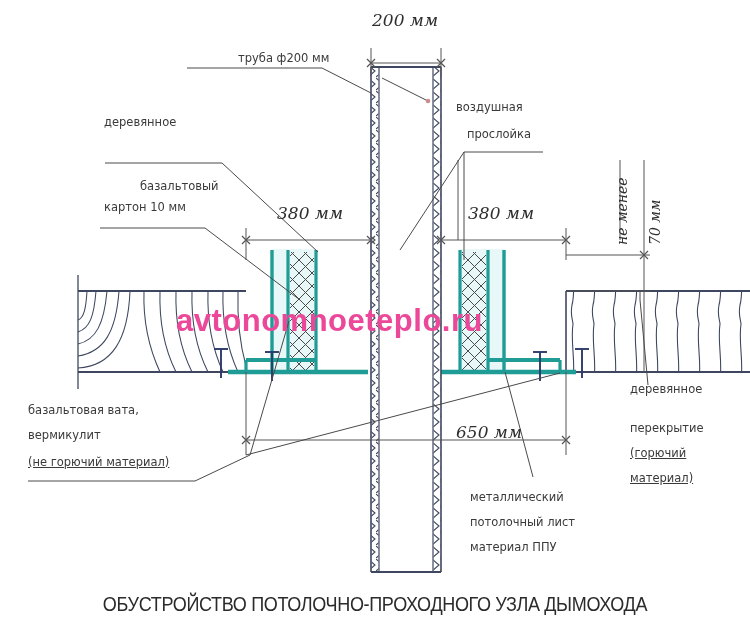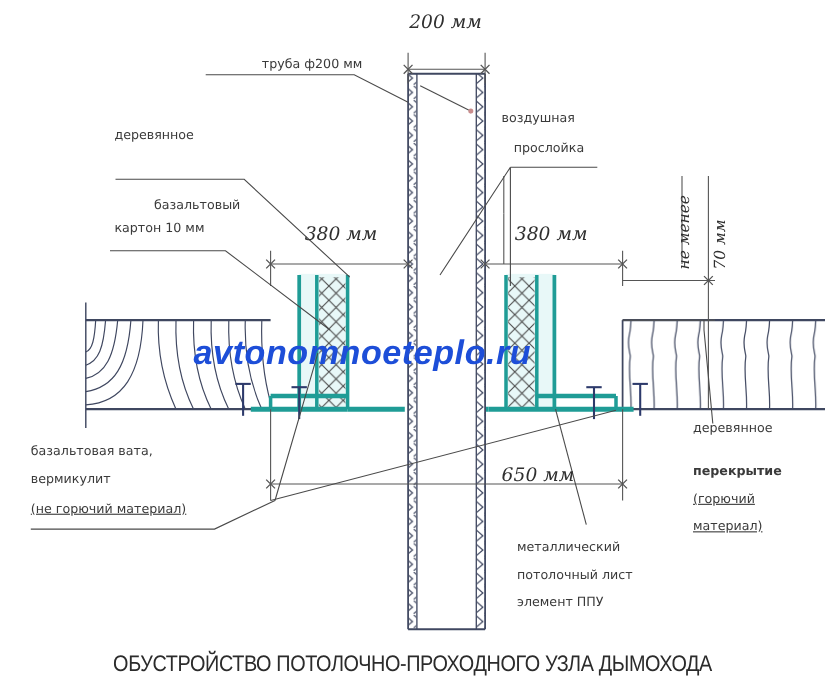--- a/index.html
+++ b/index.html
@@ -21,21 +21,21 @@
   .dim{
     position:absolute;
     font-family:"DejaVu Serif","Liberation Serif",serif;
     font-style:italic;font-size:17px;color:#2f2f2f;white-space:nowrap;
   }
   .vrot{transform:rotate(-90deg);transform-origin:0 0;}
   .wm{
     position:absolute;left:176px;top:303px;
     font-family:"Liberation Sans",sans-serif;
     font-size:31px;font-weight:bold;letter-spacing:.5px;
-    color:#1d4ed8;white-space:nowrap;font-style:italic;
+    color:#ec4899;white-space:nowrap;
   }
 </style>
 </head>
 <body>
 
 <div id="root">
 
   <svg id="canvas" viewBox="0 0 750 634">
     <defs>
       <pattern id="pWoodR" width="21" height="81" patternUnits="userSpaceOnUse">
@@ -198,24 +198,24 @@
 
   <div class="lbl" style="left:456px;top:97px;">воздушная</div>
   <div class="lbl" style="left:467px;top:124px;">прослойка</div>
 
   <div class="lbl" style="left:28px;top:400px;">базальтовая вата,</div>
   <div class="lbl" style="left:28px;top:425px;">вермикулит</div>
   <div class="lbl u" style="left:28px;top:452px;">(не горючий материал)</div>
 
   <div class="lbl" style="left:470px;top:487px;">металлический</div>
   <div class="lbl" style="left:470px;top:512px;">потолочный лист</div>
-  <div class="lbl" style="left:470px;top:537px;">элемент ППУ</div>
+  <div class="lbl" style="left:470px;top:537px;">материал ППУ</div>
 
   <div class="lbl" style="left:630px;top:379px;">деревянное</div>
-  <div class="lbl" style="left:630px;top:418px;font-weight:bold;">перекрытие</div>
+  <div class="lbl" style="left:630px;top:418px;">перекрытие</div>
   <div class="lbl u" style="left:630px;top:443px;">(горючий</div>
   <div class="lbl u" style="left:630px;top:468px;">материал)</div>
 
   <div class="dim" style="left:372px;top:10px;">200 мм</div>
   <div class="dim" style="left:277px;top:203px;">380 мм</div>
   <div class="dim" style="left:468px;top:203px;">380 мм</div>
   <div class="dim" style="left:456px;top:422px;">650 мм</div>
 
   <div class="dim vrot" style="left:614px;top:245px;font-size:14px;">не менее</div>
   <div class="dim vrot" style="left:647px;top:245px;font-size:14px;">70 мм</div>

